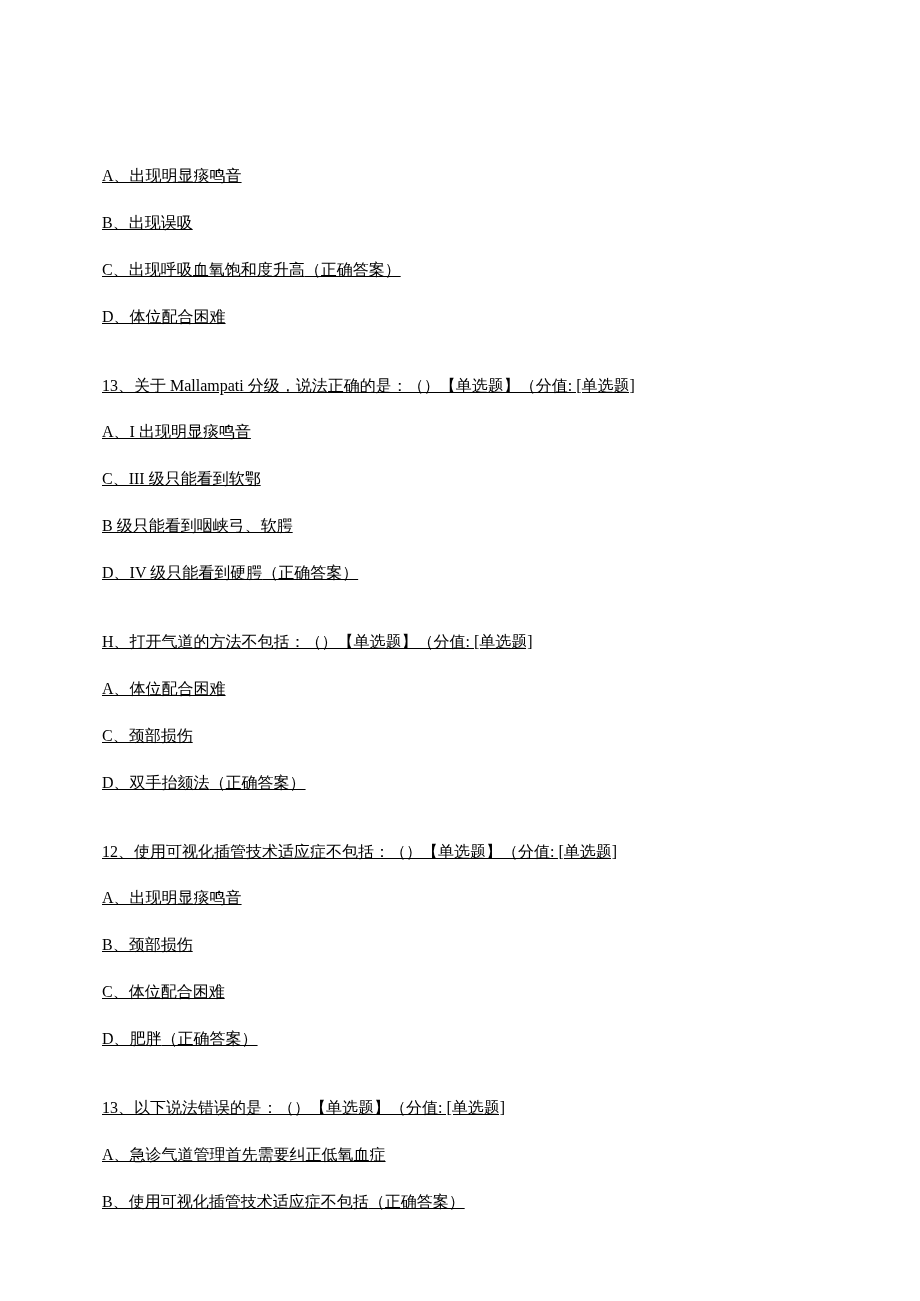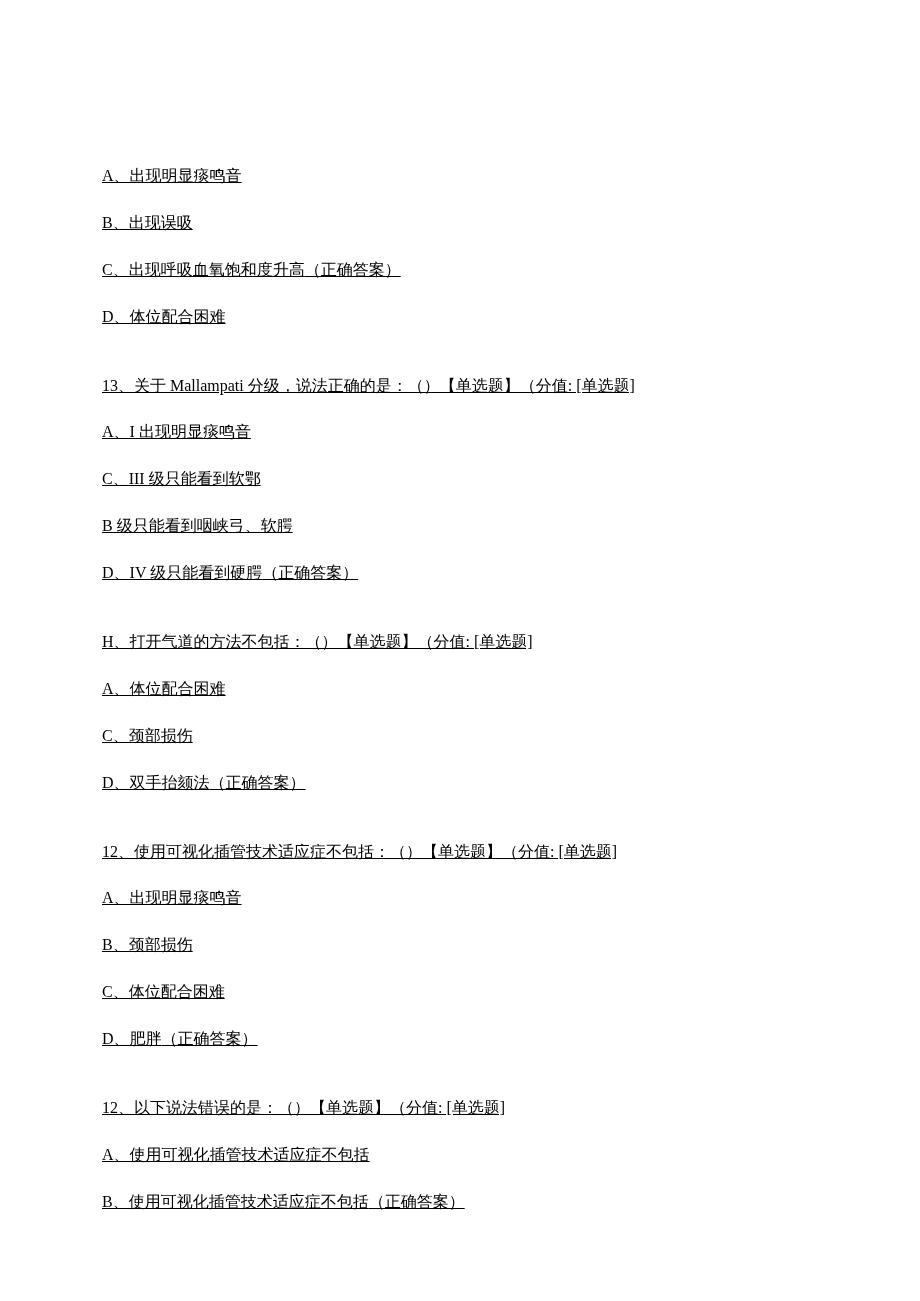--- a/index.html
+++ b/index.html
@@ -94,22 +94,22 @@
   <div class="line">
     <span>C、体位配合困难</span>
   </div>
   <div class="line">
     <span>D、肥胖</span><span class="correct">（正确答案）</span>
   </div>
 
   <div class="block-gap"></div>
 
   <div class="line">
-    <span>12、以下说法错误的是：（）【单选题】（分值: [单选题]</span>
+    <span>13、以下说法错误的是：（）【单选题】（分值: [单选题]</span>
   </div>
   <div class="line">
-    <span>A、使用可视化插管技术适应症不包括</span>
+    <span>A、急诊气道管理首先需要纠正低氧血症</span>
   </div>
   <div class="line">
     <span>B、使用可视化插管技术适应症不包括</span><span class="correct">（正确答案）</span>
   </div>
 
 </div>
 
 </body></html>

